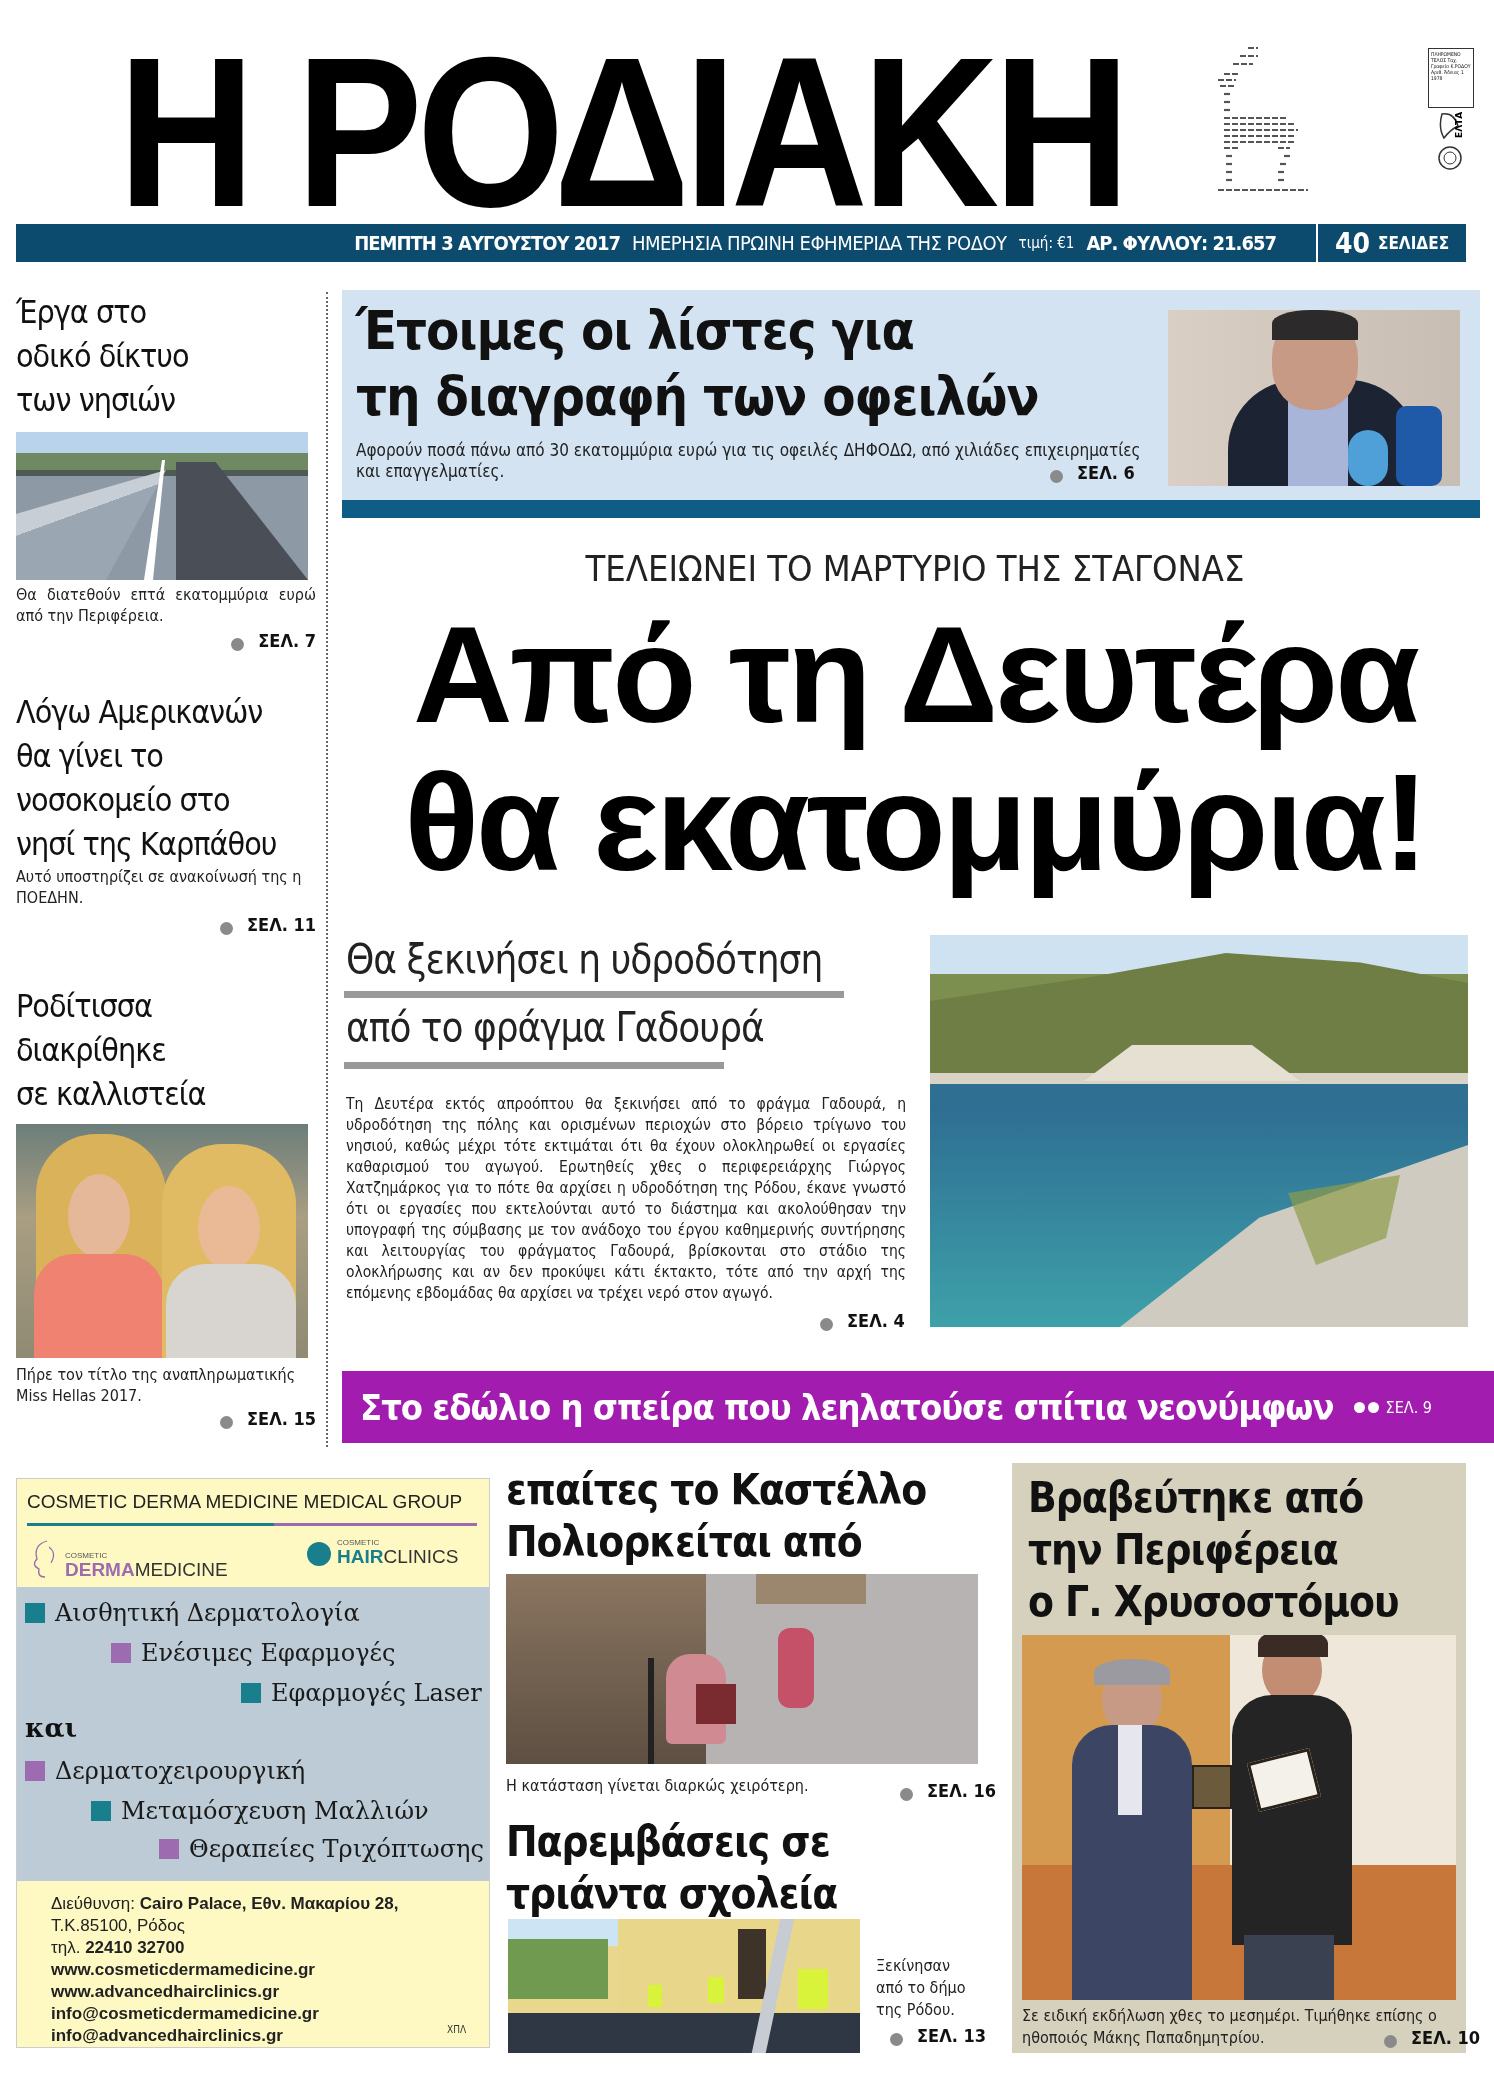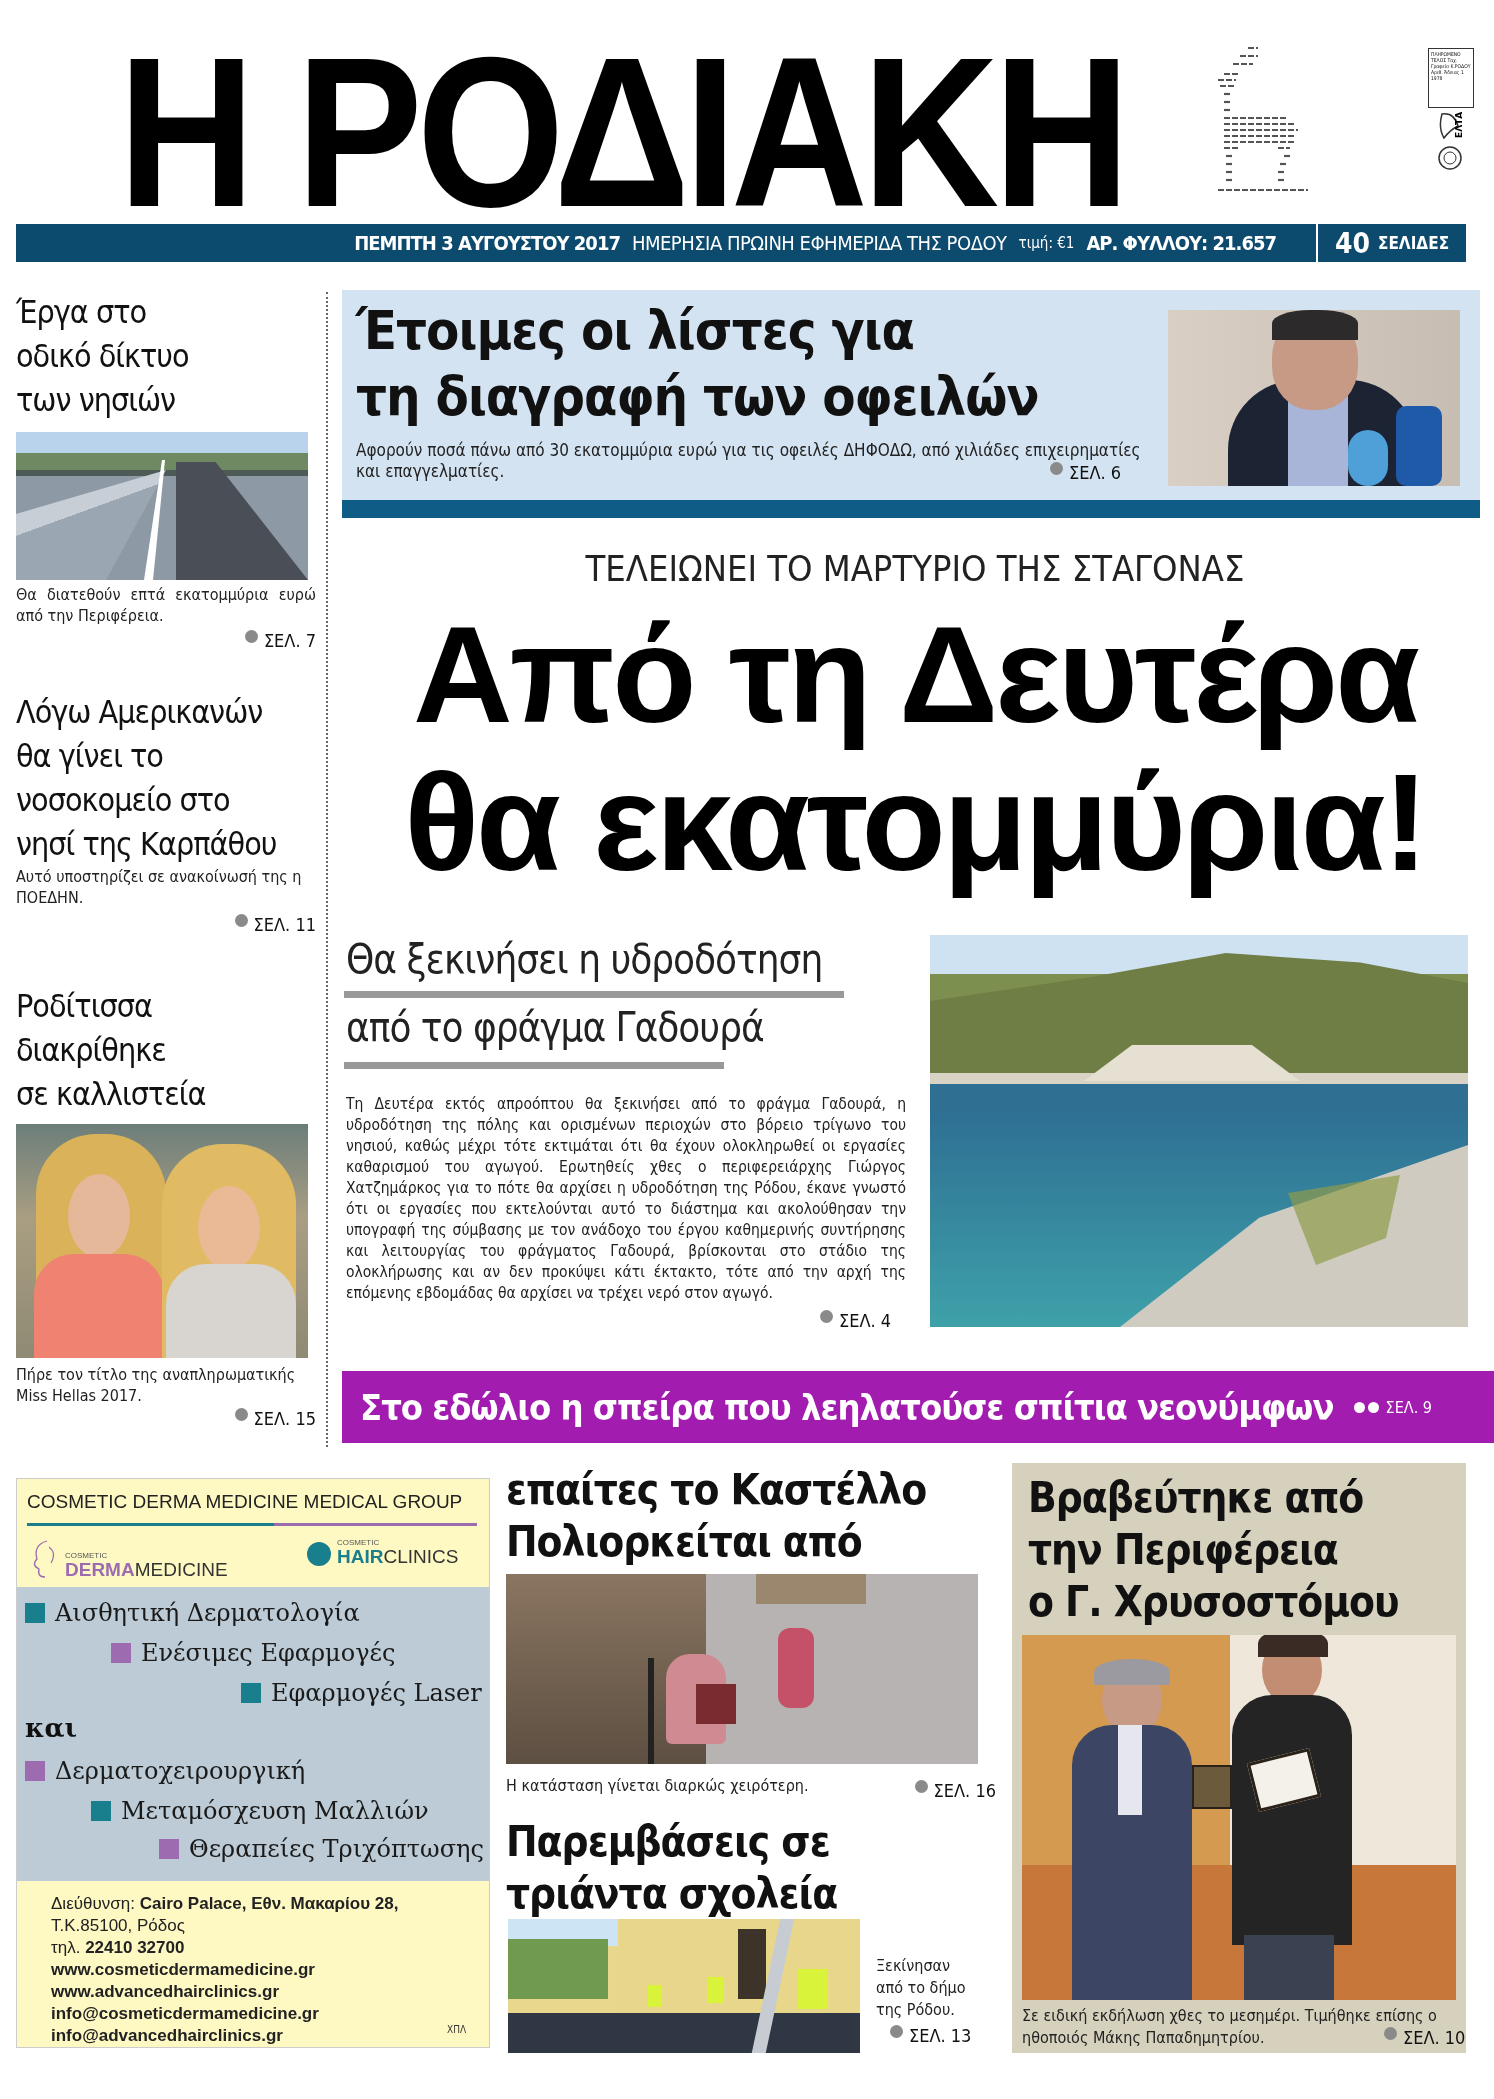--- a/index.html
+++ b/index.html
@@ -18,21 +18,21 @@
     .band-desc { letter-spacing: -0.5px; }
     .band-price { font-size: 15px; }
     .band-issue { font-weight: 700; letter-spacing: -1px; }
     .band-pages { width: 150px; height: 100%; border-left: 2px solid #fff; display: flex; align-items: center; justify-content: center; gap: 8px; }
     .band-pages .n { font-size: 28px; font-weight: 900; }
     .band-pages .l { font-size: 17px; font-weight: 700; }
 
     
     .side-h { font-weight: 400; font-size: 32px; line-height: 44px; letter-spacing: -1px; color: #111; }
     .side-t { font-size: 16px; line-height: 21px; color: #222; text-align: justify; }
-    .sel { font-weight: 400; font-size: 18px; color: #111; display: flex; align-items: flex-start; justify-content: flex-end; gap: 6px; }
+    .sel { font-weight: 700; font-size: 18px; color: #111; display: flex; align-items: flex-end; justify-content: flex-end; gap: 14px; }
     .dot { width: 13px; height: 13px; border-radius: 50%; background: #8a8a8a; display: inline-block; }
     .dotted-sep { left: 326px; top: 292px; width: 0; height: 1155px; border-left: 2px dotted #666; }
 
     .photo { overflow: hidden; }
 
     
     .topbox { left: 342px; top: 290px; width: 1138px; height: 210px; background: #d3e3f2; }
     .topbox-h { left: 356px; top: 298px; width: 790px; font-weight: 700; font-size: 54px; line-height: 66px; letter-spacing: -1px; }
     .topbox-t { left: 356px; top: 440px; width: 800px; font-size: 17px; line-height: 21px; color: #222; }
     .topbox-sel { left: 1050px; top: 462px; }

